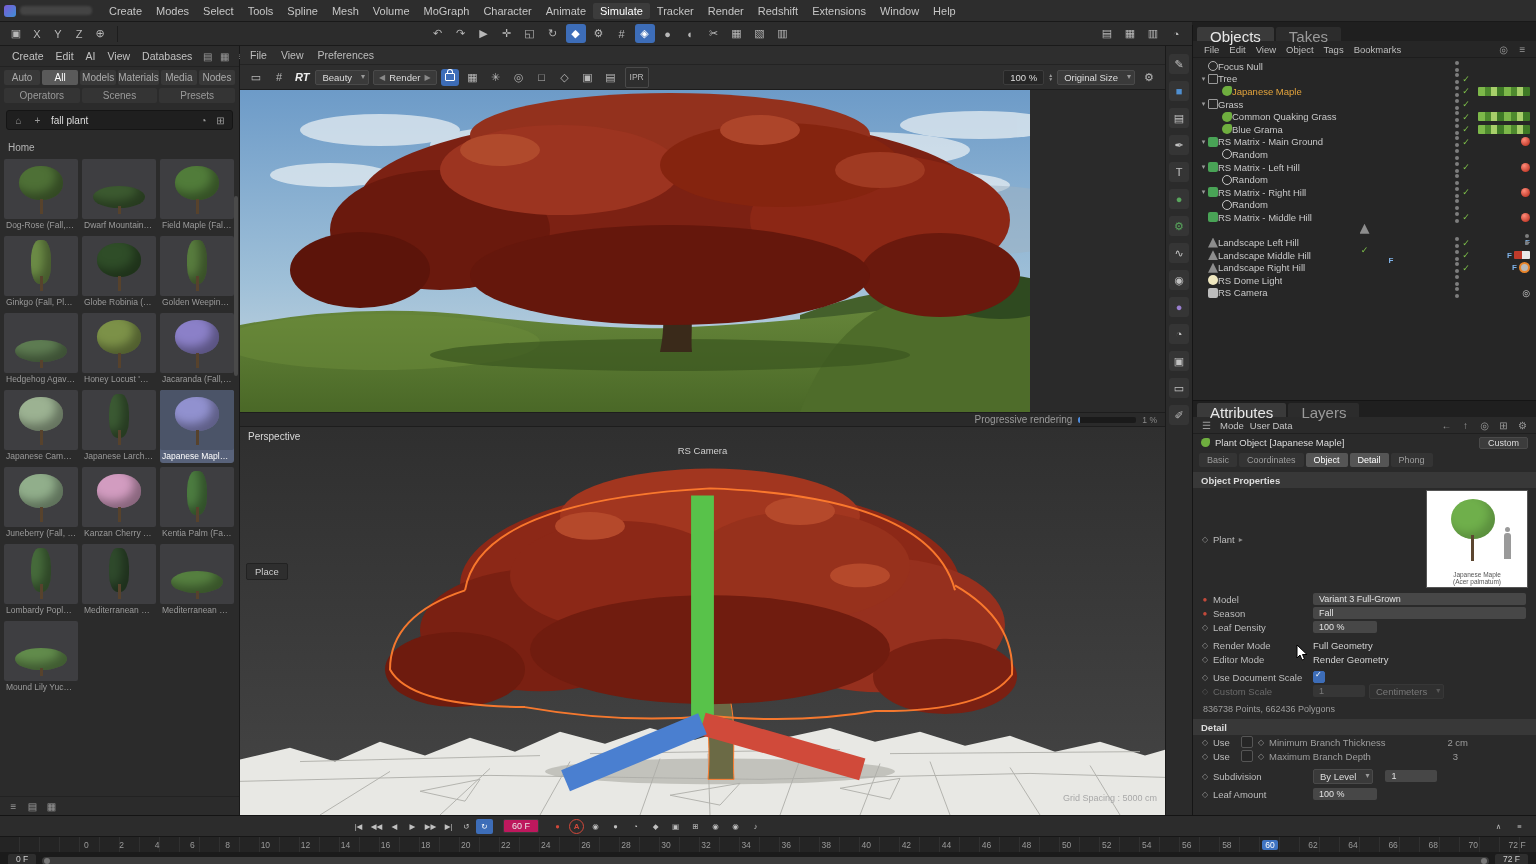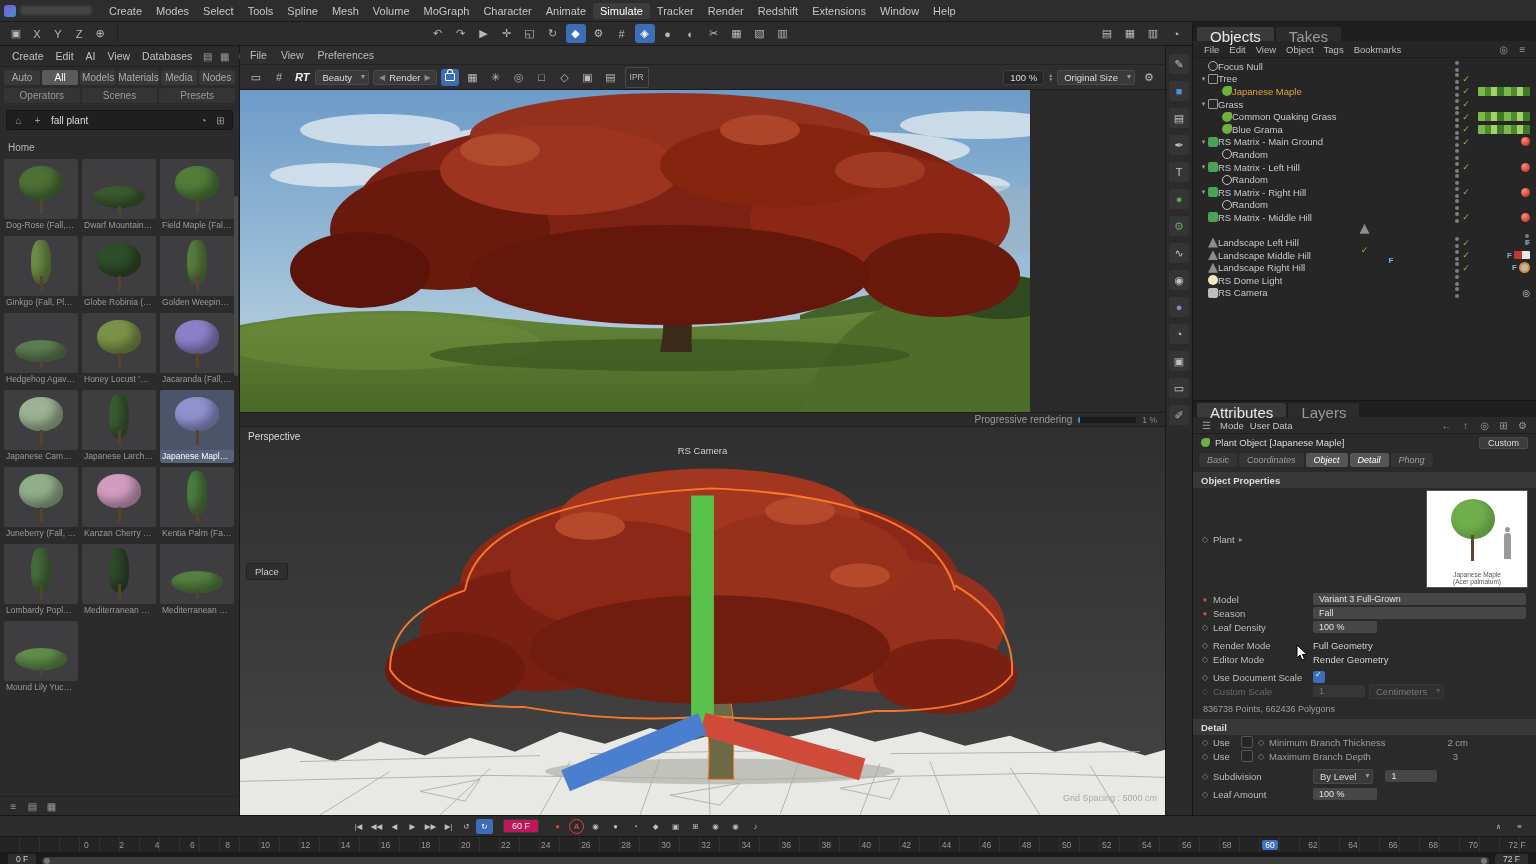--- a/index.html
+++ b/index.html
@@ -135,21 +135,21 @@
 
   
   #attrpanel{left:1192px;top:400px;width:344px;height:415px;background:#2a2a2a;border-left:1px solid #151515;
              border-top:1px solid #151515;box-sizing:border-box;display:flex;flex-direction:column;overflow:hidden;}
   .amode{height:16px;display:flex;align-items:center;gap:6px;padding:0 6px;border-bottom:1px solid #1f1f1f;font-size:9.5px;color:#c4c4c4;}
   .amode .nav{margin-left:auto;display:flex;gap:4px;color:#9a9a9a;}
   .atitle{height:17px;display:flex;align-items:center;gap:5px;padding:0 8px;font-size:9.5px;color:#ddd;}
   .plant-ico{width:9px;height:9px;background:#6fae3f;border-radius:50% 2px 50% 50%;flex:none;}
   .preset{margin-left:auto;background:#3c3c3c;border:1px solid #4a4a4a;border-radius:2px;padding:0 8px;font-size:9px;color:#ddd;}
   .atabs{display:flex;gap:2px;padding:2px 6px;}
-  .atab{padding:2px 8px;font-size:9px;background:#343434;color:#9e9e9e;border-radius:2px;font-style:italic;}
+  .atab{padding:2px 8px;font-size:9px;background:#343434;color:#9e9e9e;border-radius:2px;}
   .atab.active{background:#555;color:#fff;}
   .asec{height:16px;background:#383838;display:flex;align-items:center;padding:0 8px;font-size:9.5px;color:#ddd;font-weight:bold;margin-top:3px;}
   .arow{display:flex;align-items:center;gap:4px;padding:0 8px;height:14px;font-size:9.5px;color:#bdbdbd;}
   .arow .pre{width:8px;text-align:center;color:#8a8a8a;font-size:8px;flex:none;}
   .arow .pre.red{color:#c2493a;}
   .albl{width:96px;flex:none;white-space:nowrap;overflow:hidden;}
   .abar{flex:1;height:12px;background:#474747;border-radius:2px;color:#e2e2e2;font-size:9px;line-height:12px;padding-left:6px;margin-right:2px;}
   .afield{height:12px;background:#474747;border-radius:2px;color:#e2e2e2;font-size:9px;line-height:12px;padding:0 6px;}
   .aplain{color:#d2d2d2;font-size:9.5px;}
   .cb{width:10px;height:10px;border:1px solid #555;border-radius:2px;background:#262626;flex:none;}

